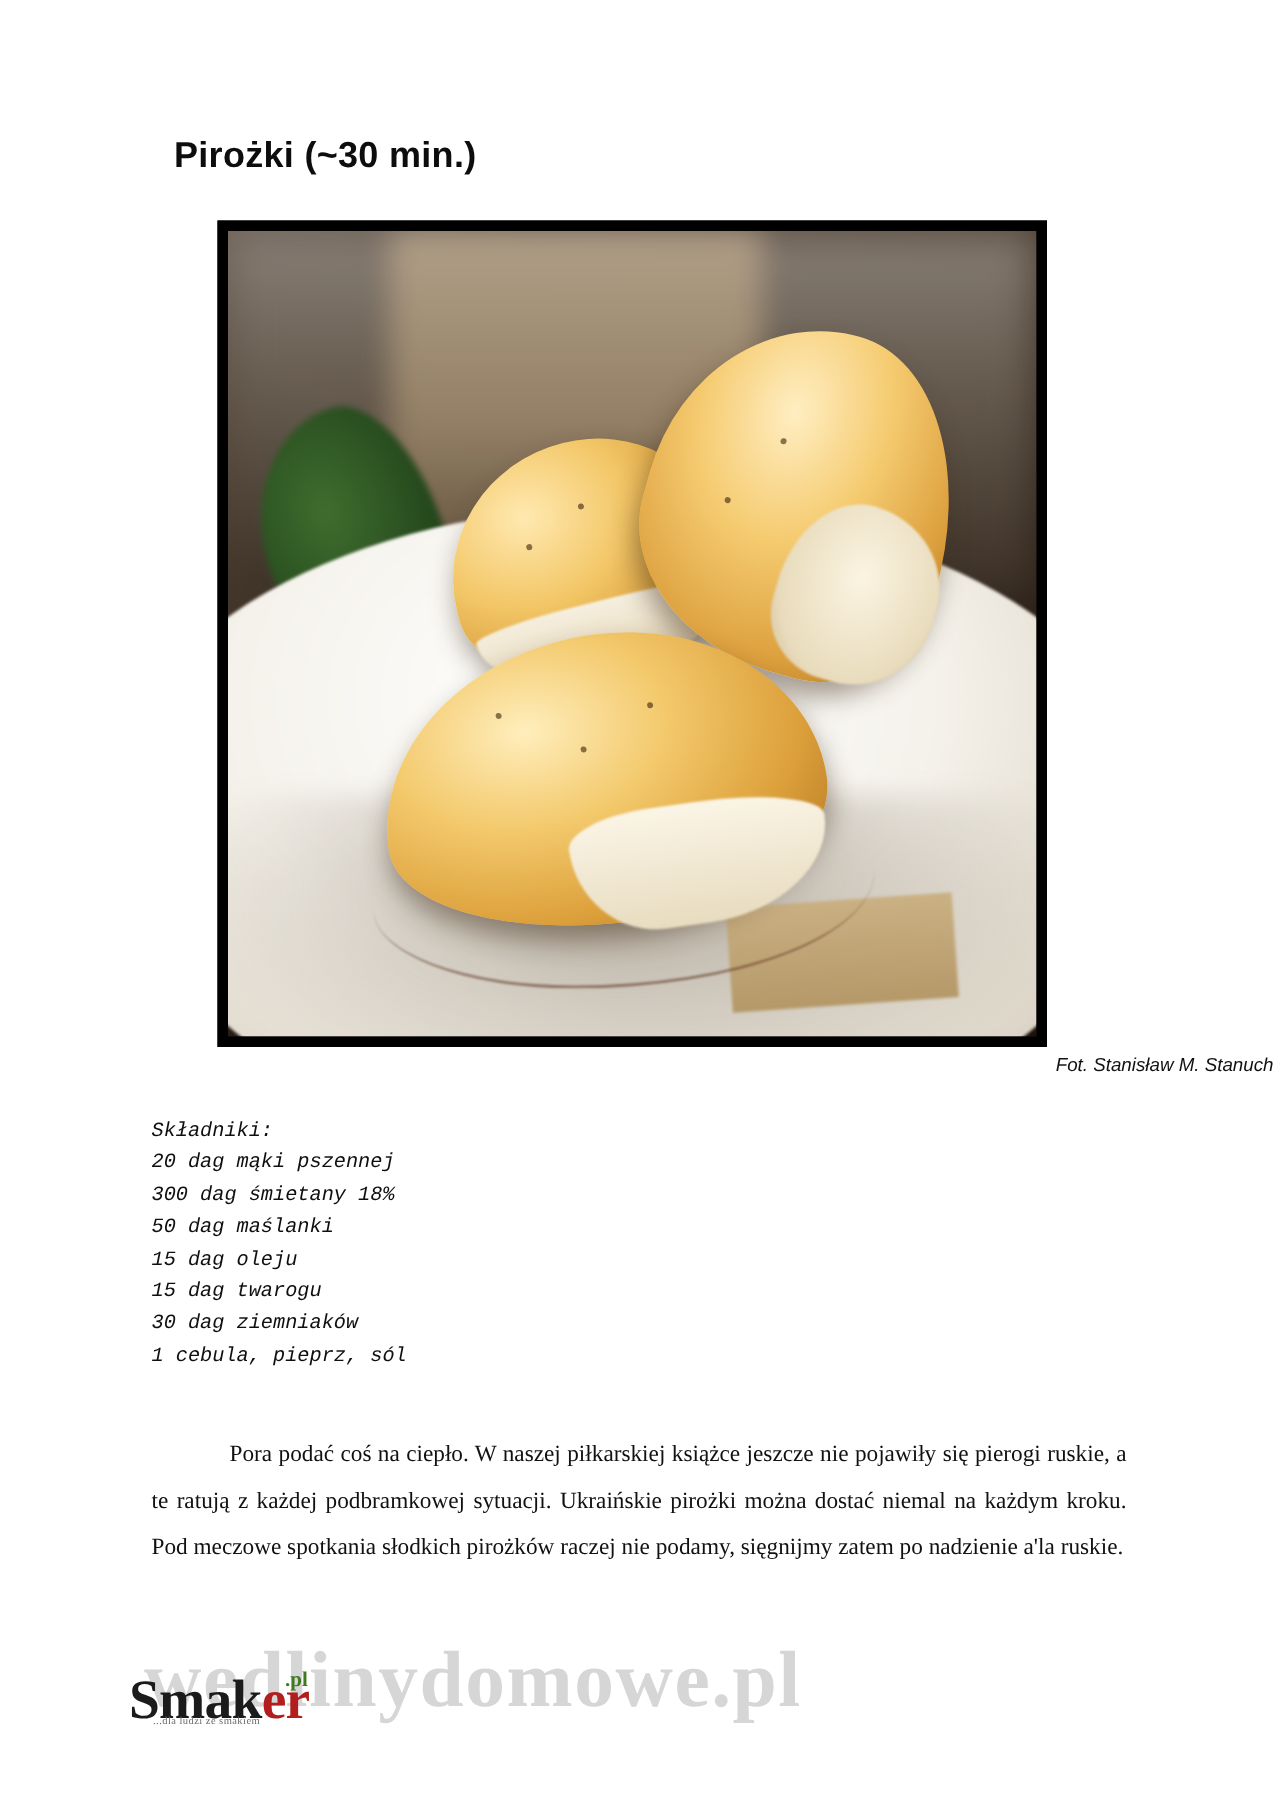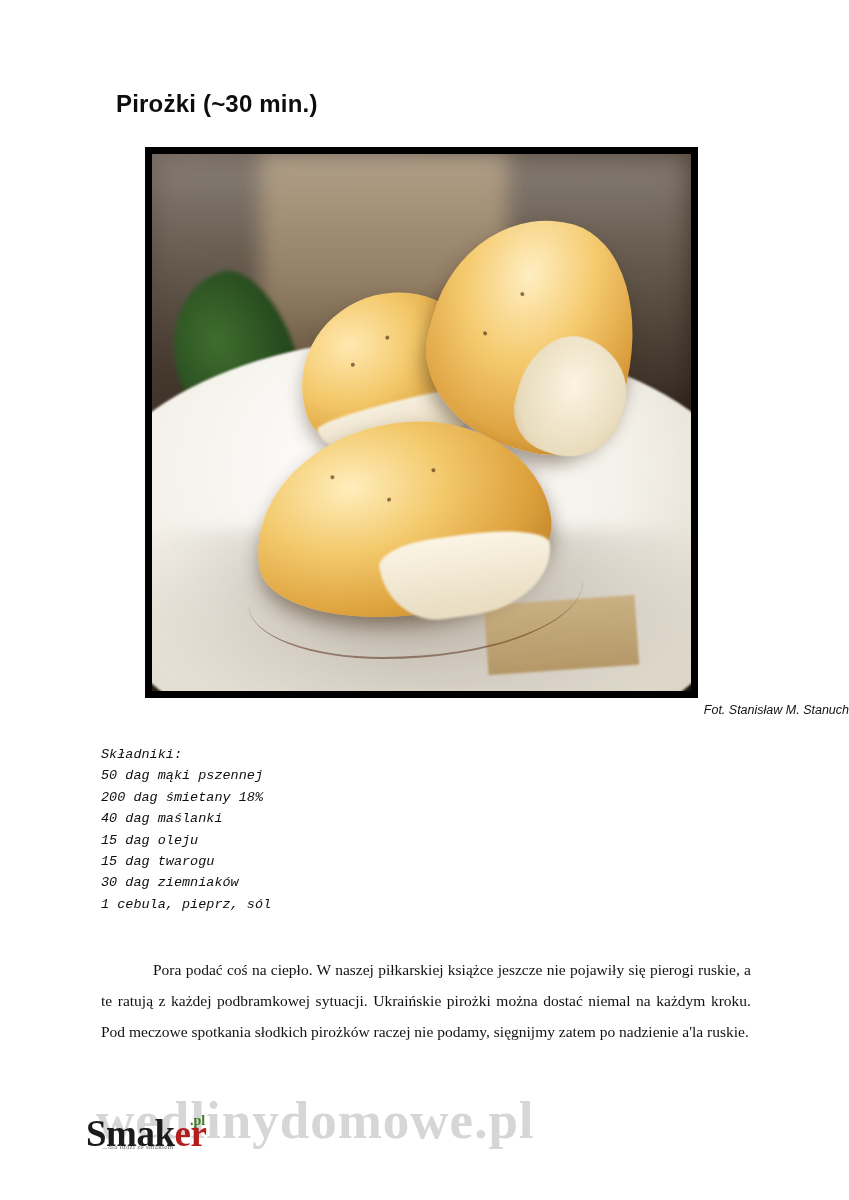--- a/index.html
+++ b/index.html
@@ -338,23 +338,23 @@
         <span class="speck" style="left:46%;top:38%"></span>
         <span class="speck" style="left:62%;top:26%"></span>
       </div>
     </div>
   </div>
 
   <div class="caption">Fot. Stanisław M. Stanuch</div>
 
   <div class="ingredients">
     <div class="head">Składniki:</div>
-    <div>50 dag mąki pszennej</div>
-    <div>200 dag śmietany 18%</div>
-    <div>40 dag maślanki</div>
+    <div>20 dag mąki pszennej</div>
+    <div>300 dag śmietany 18%</div>
+    <div>50 dag maślanki</div>
     <div>15 dag oleju</div>
     <div>15 dag twarogu</div>
     <div>30 dag ziemniaków</div>
     <div>1 cebula, pieprz, sól</div>
   </div>
 
   <p class="body-text">Pora podać coś na ciepło. W naszej piłkarskiej książce jeszcze nie pojawiły się pierogi ruskie, a te ratują z każdej podbramkowej sytuacji. Ukraińskie pirożki można dostać niemal na każdym kroku. Pod meczowe spotkania słodkich pirożków raczej nie podamy, sięgnijmy zatem po nadzienie a'la ruskie.</p>
 
   <div class="watermark">wedlinydomowe.pl</div>
 

